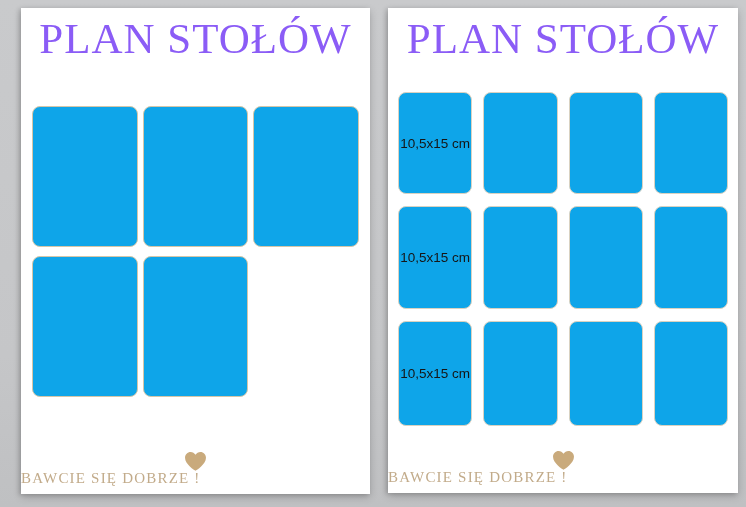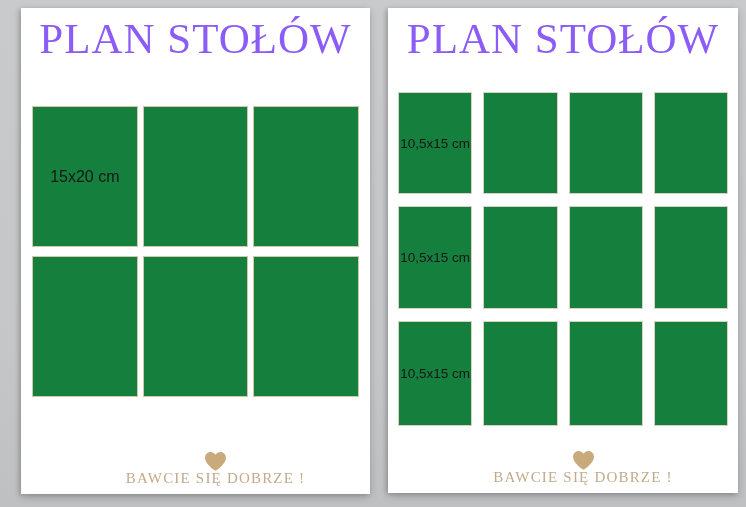--- a/index.html
+++ b/index.html
@@ -57,42 +57,42 @@
   }
   .grid-b {
     left: 10px;
     right: 10px;
     top: 84px;
     grid-template-columns: repeat(4, 1fr);
     grid-template-rows: 102px 103px 105px;
     gap: 12px 11px;
   }
   .cell {
-    background: #15803d;
+    background: #0ea5e9;
     display: flex;
     align-items: center;
     justify-content: center;
+    border-radius: 8px;
   }
   .grid-a .cell { border: 1px solid #d5c6a8; }
   .grid-b .cell { border: 1px solid #d9d2c1; }
 
   .size-label {
     color: #161616;
     text-align: center;
   }
   .grid-a .size-label { font-size: 16px; }
   .grid-b .size-label { font-size: 13.5px; }
 
   .footer {
     position: absolute;
     bottom: 7px;
     left: 0;
     right: 0;
-    text-align: center;
-    padding-left: 40px;
+    text-align: left;
   }
   .heart {
     width: 21px;
     height: 19px;
     display: block;
     margin: 0 auto -1px auto;
   }
   .footer-text {
     font-family: "Liberation Serif", serif;
     font-size: 15px;
@@ -103,23 +103,20 @@
 </style>
 </head>
 <body>
 
 <div class="stage">
 
   <section class="poster poster-a">
     <h1 class="title">PLAN STOŁÓW</h1>
 
     <div class="grid grid-a">
-      <div class="cell">
-        <span class="size-label">15x20 cm</span>
-      </div>
       <div class="cell">
         <span class="size-label"></span>
       </div>
       <div class="cell">
         <span class="size-label"></span>
       </div>
       <div class="cell">
         <span class="size-label"></span>
       </div>
       <div class="cell">

